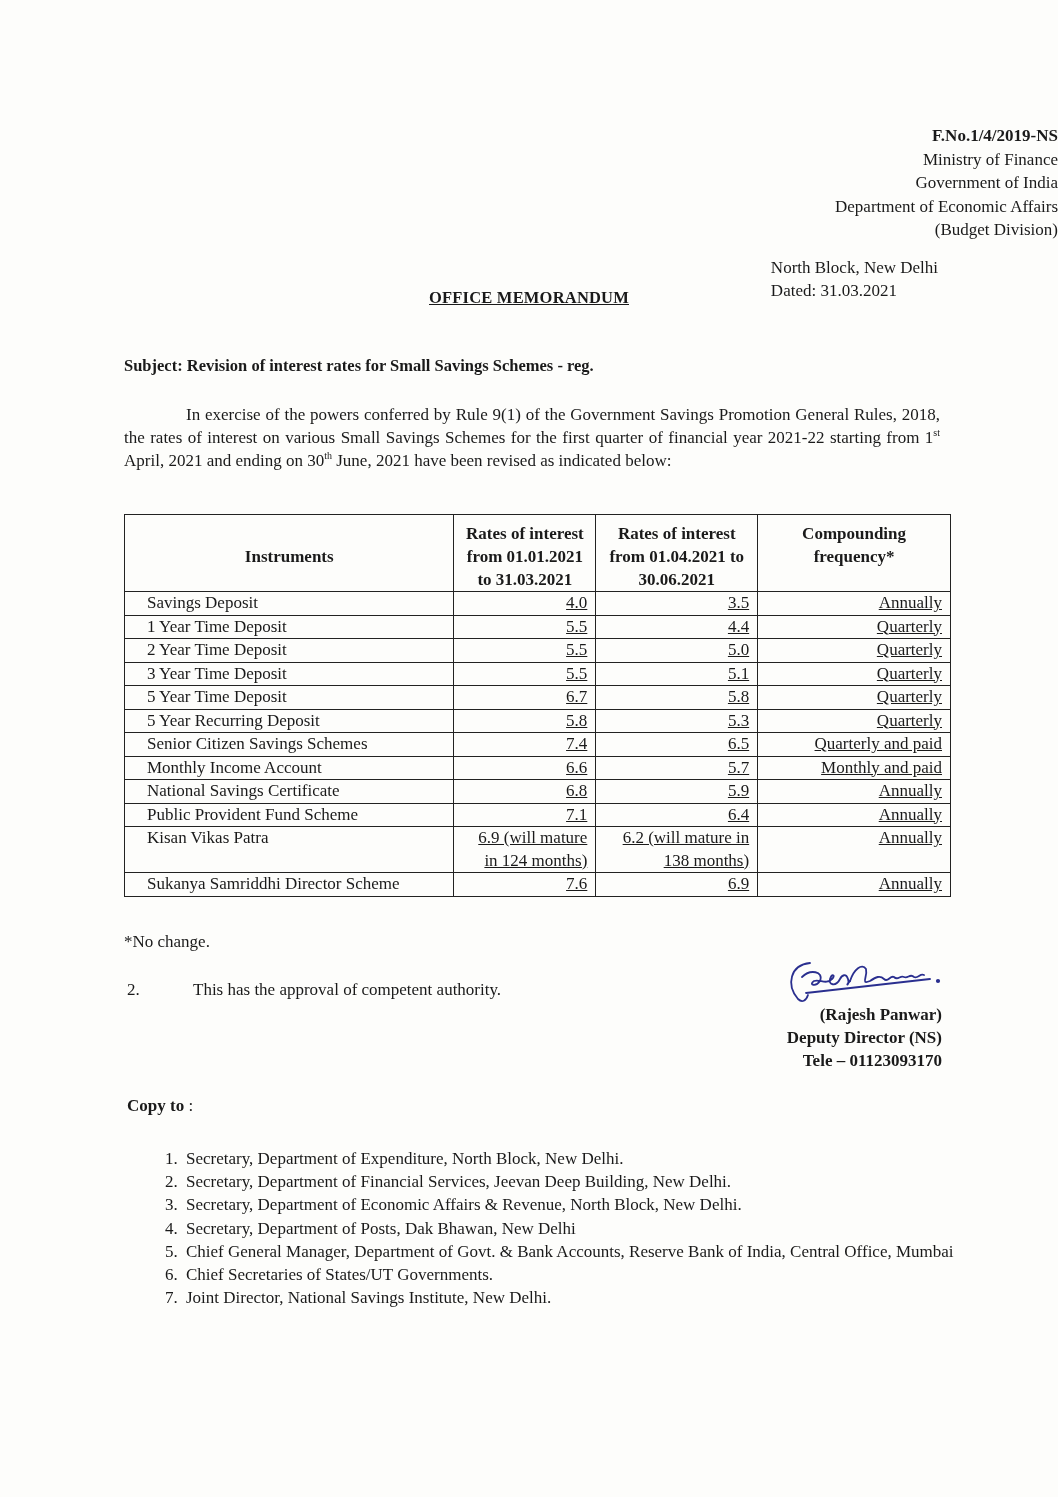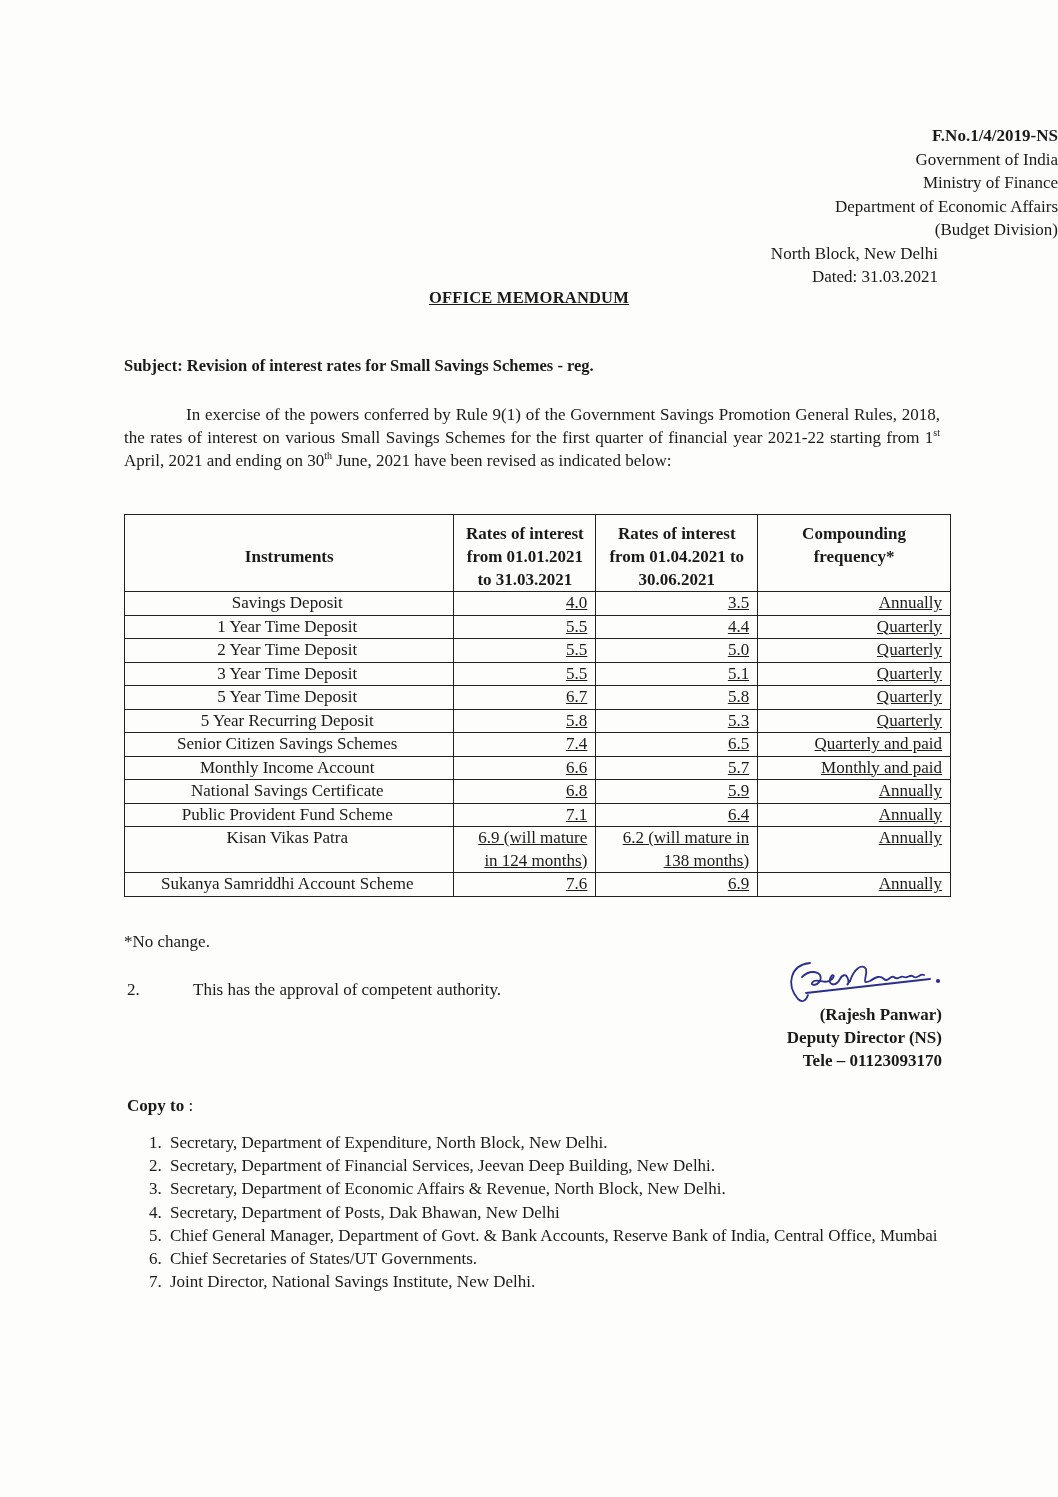--- a/index.html
+++ b/index.html
@@ -11,21 +11,21 @@
       position: relative;
       overflow: hidden;
     }
     .abs { position: absolute; }
     .header {
       left: 0; width: 1058px; top: 124px;
       text-align: right; font-size: 17px; line-height: 23.5px;
     }
     .header .fno { font-weight: bold; }
     .place {
-      right: 120px; top: 242px; text-align: right;
+      right: 120px; top: 256px; 
       font-size: 17px; line-height: 23px;
     }
     .om-title {
       left: 0; width: 1058px; top: 288px; text-align: center;
       font-weight: bold; font-size: 16.5px; text-decoration: underline;
       letter-spacing: 0.2px;
     }
     .subject {
       left: 124px; top: 356px; font-weight: bold; font-size: 16.5px;
     }
@@ -42,47 +42,47 @@
     table.rates th, table.rates td {
       border: 1.5px solid #222; padding: 0 8px;
     }
     table.rates th {
       font-weight: bold; font-size: 17px; line-height: 23px;
       vertical-align: top; padding-top: 7px; padding-bottom: 0;
       text-align: center;
     }
     table.rates th.instr { vertical-align: middle; }
     table.rates td { line-height: 22.5px; }
-    table.rates td.name { text-align: center; padding-left: 4px; }
+    table.rates td.name { text-align: left; padding-left: 22px; }
     table.rates td.c { text-align: right; vertical-align: top; text-decoration: underline; }
     .footnote { left: 124px; top: 932px; font-size: 17px; }
     .para2 { left: 127px; top: 980px; font-size: 17px; }
     .para2 .num { display: inline-block; width: 66px; }
     .sign {
       right: 116px; top: 1003px; text-align: right;
       font-weight: bold; font-size: 17px; line-height: 23px;
     }
     .signature {
       left: 780px; top: 955px; width: 180px; height: 60px;
     }
     .copy-title { left: 127px; top: 1096px; font-weight: bold; font-size: 17px; }
     .copy-title span.colon { font-weight: normal; }
     ol.copy {
       position: absolute; left: 140px; top: 1131px; width: 815px;
-      margin: 0; padding-left: 26px; font-size: 17px; line-height: 23.2px;
+      margin: 16px; padding-left: 26px; font-size: 17px; line-height: 23.2px;
     }
     ol.copy li { padding-left: 4px; }
   </style>
 </head>
 <body>
 
 <div class="abs header">
   <div class="fno">F.No.1/4/2019-NS</div>
+  <div>Ministry of Finance</div>
   <div>Government of India</div>
-  <div>Ministry of Finance</div>
   <div>Department of Economic Affairs</div>
   <div>(Budget Division)</div>
 </div>
 
 <div class="abs place">
   <div>North Block, New Delhi</div>
   <div>Dated: 31.03.2021</div>
 </div>
 
 <div class="abs om-title">OFFICE MEMORANDUM</div>
@@ -167,21 +167,21 @@
       <td class="c">6.4</td>
       <td class="c">Annually</td>
     </tr>
     <tr>
       <td class="name" style="vertical-align:top">Kisan Vikas Patra</td>
       <td class="c">6.9 (will mature in 124 months)</td>
       <td class="c">6.2 (will mature in 138 months)</td>
       <td class="c">Annually</td>
     </tr>
     <tr>
-      <td class="name">Sukanya Samriddhi Account Scheme</td>
+      <td class="name">Sukanya Samriddhi Director Scheme</td>
       <td class="c">7.6</td>
       <td class="c">6.9</td>
       <td class="c">Annually</td>
     </tr>
   </tbody>
 </table>
 
 <div class="abs footnote">*No change.</div>
 
 <div class="abs para2">

